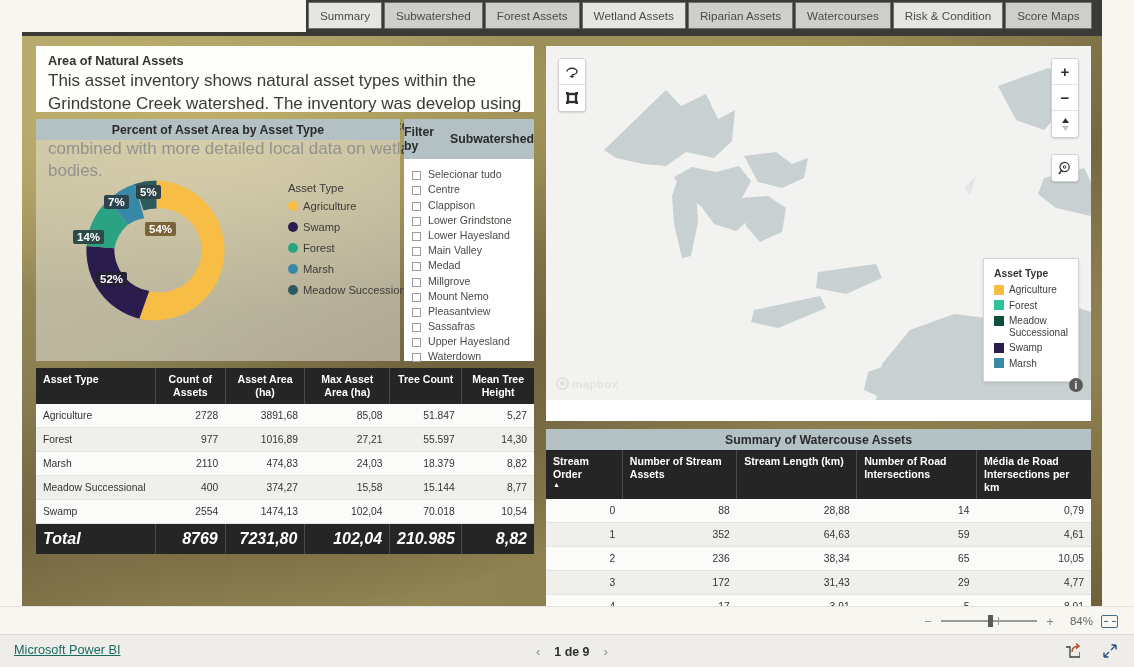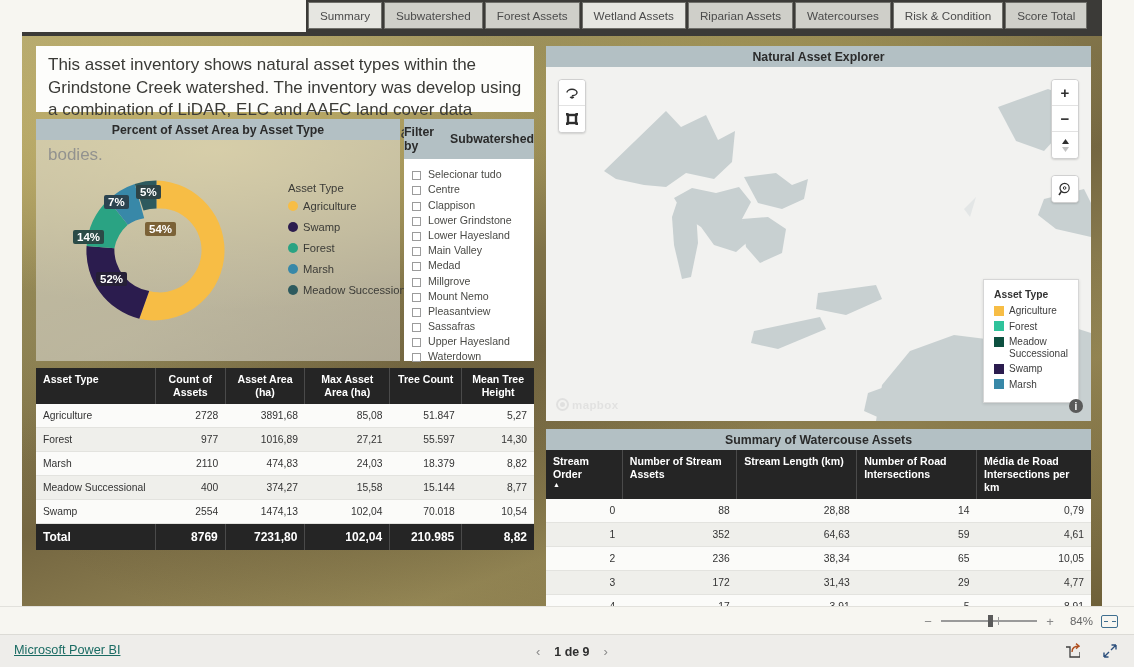--- a/index.html
+++ b/index.html
@@ -92,22 +92,22 @@
   }
   table.pbi thead th.num { text-align: center; }
   table.pbi thead th:last-child { border-right: none; }
   table.pbi tbody td {
     font-size: 10.3px; color: #333; padding: 6px 7px; background: #fbfbf9;
     border-bottom: 1px solid #e3e3df; white-space: nowrap; overflow: hidden;
   }
   table.pbi tbody tr:nth-child(even) td { background: #efefeb; }
   table.pbi td.num { text-align: right; }
   table.pbi tfoot td {
-    background: #252525; color: #ffffff; font-size: 12px; font-weight: bold;
-    padding: 6px 7px; border-right: 1px solid #4a4a4a;
+    background: #252525; color: #ffffff; font-size: 16px; font-weight: bold;
+    padding: 6px 7px; border-right: 1px solid #4a4a4a; font-style: italic;
   }
   table.pbi tfoot td:last-child { border-right: none; }
   table.pbi tfoot td.num { text-align: right; }
 
   
   #map-panel { left: 524px; top: 10px; width: 545px; height: 375px; background: #fff; }
   .map-body { position: relative; height: 354px; background: #f2f2f0; overflow: hidden; }
   .map-svg { position: absolute; left: 0; top: 0; }
   .mapctl-group {
     position: absolute; background: #ffffff; border: 1px solid #d0d0d0; border-radius: 4px;
@@ -170,27 +170,28 @@
       <span class="title-text">Grindstone Creek - Natural Asset Inventory</span>
     </div>
     <div class="tabstrip">
       <div class="tab light">Summary</div>
       <div class="tab dark">Subwatershed</div>
       <div class="tab dark">Forest Assets</div>
       <div class="tab light">Wetland Assets</div>
       <div class="tab dark">Riparian Assets</div>
       <div class="tab dark">Watercourses</div>
       <div class="tab light">Risk &amp; Condition</div>
-      <div class="tab dark">Score Total</div>
+      <div class="tab dark">Score Maps</div>
     </div>
   </div>
 
   <div class="canvas">
 
     <div class="panel" id="desc">
+      <h2>Area of Natural Assets</h2>
       <p>This asset inventory shows natural asset types within the Grindstone Creek watershed. The inventory was develop using a combination of LiDAR, ELC and AAFC land cover data combined with more detailed local data on wetlands and water bodies.</p>
     </div>
 
     <div class="panel" id="donut-panel">
       <div class="panel-hd">Percent of Asset Area by Asset Type</div>
       <div class="donut-body">
         <div class="donut-wrap">
           <svg class="donut-svg" width="185" height="185" viewBox="0 0 185 185">
 
             <path d="M 92.5 22.5 A 70 70 0 1 1 75.3 160.8 L 85.2 133.1 A 42 42 0 1 0 92.5 50.5 Z" fill="#f7bd45"></path>
@@ -365,21 +366,20 @@
           <td class="num">7231,80</td>
           <td class="num">102,04</td>
           <td class="num">210.985</td>
           <td class="num">8,82</td>
         </tr>
           </tfoot>
       </table>
     </div>
 
     <div class="panel" id="map-panel">
-      <div class="panel-hd">Natural Asset Explorer</div>
       <div class="map-body">
         <svg class="map-svg" width="545" height="354" viewBox="0 0 545 354">
           <rect width="545" height="354" fill="#f2f2f0"></rect>
           <g fill="#c8d0d1">
             <path d="M58 104 L120 44 L135 60 L160 48 L172 73 L189 64 L186 95 L168 112 L140 106 L120 120 L98 118 L70 112 Z"></path>
             <path d="M128 131 L146 121 L170 126 L193 120 L205 135 L196 152 L205 172 L190 185 L168 178 L155 160 L140 150 Z"></path>
             <path d="M198 110 L230 106 L246 118 L262 112 L258 132 L236 142 L212 136 Z"></path>
             <path d="M132 132 L150 144 L152 176 L145 210 L136 212 L128 178 L126 150 Z"></path>
             <path d="M196 152 L222 150 L240 162 L236 186 L214 196 L200 180 Z"></path>
             <path d="M272 226 L330 218 L336 232 L300 248 L270 242 Z"></path>

